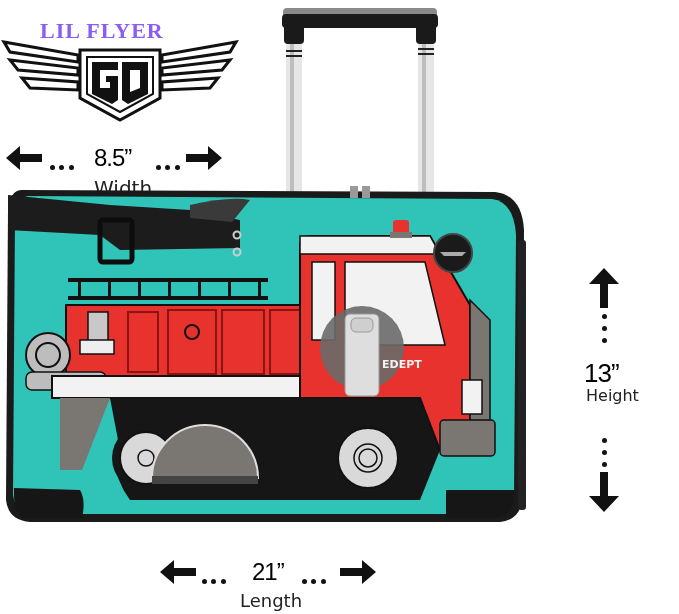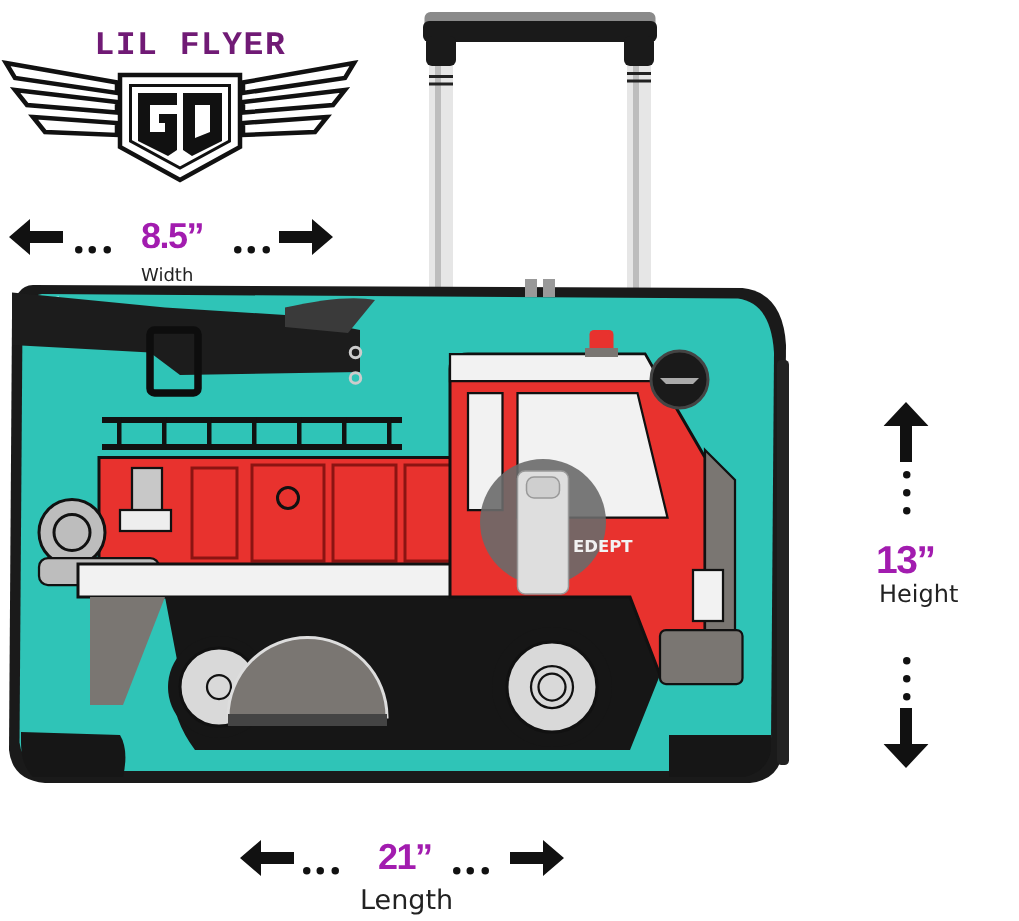--- a/index.html
+++ b/index.html
@@ -1,20 +1,20 @@
 <!DOCTYPE html>
 <html><head>
 <meta charset="utf-8">
 <style>
   html, body { margin:0; padding:0; }
   body { width:679px; height:614px; background:#ffffff; position:relative; overflow:hidden;
          font-family:"Liberation Sans", sans-serif; }
   .abs { position:absolute; }
-  .brand { left:40px; top:20px; font-weight:bold; font-size:22px; letter-spacing:1px; color:#701a75; font-family:Liberation Mono, monospace;margin-left:23px; }
-  .dim-value { font-family:"Liberation Sans", sans-serif; font-weight:bold; color:#a21caf; letter-spacing:-1px; }
+  .brand { left:40px; top:20px; font-weight:bold; font-size:22px; letter-spacing:1px; color:#8b5cf6; font-family:Liberation Serif, serif; }
+  .dim-value { font-family:"Liberation Sans", sans-serif; font-weight:normal; color:#000000; letter-spacing:-1px; }
   .dim-label { font-family:"DejaVu Sans", sans-serif; color:#222; }
   .dot { width:5px; height:5px; border-radius:50%; background:#111; display:inline-block; }
 </style>
 </head>
 <body>
 
 <div class="abs" style="left:0;top:0;width:240px;height:130px;">
   <svg width="240" height="130" viewBox="0 0 240 130" style="position:absolute;left:0;top:0;">
     <g fill="none" stroke="#111" stroke-width="3">
       <path d="M4 42 L78 55 L78 62 L10 52 Z"></path>
@@ -37,21 +37,21 @@
 <div class="abs" style="left:6px;top:140px;width:220px;height:56px;">
   <svg class="abs" style="left:0;top:4px;" width="36" height="28" viewBox="0 0 36 28">
       <path d="M0 14 L14 2 L14 10 L36 10 L36 18 L14 18 L14 26 Z" fill="#111"></path>
     </svg>
   <div class="abs" style="left:44px;top:16px;"><span class="dot"></span> <span class="dot"></span> <span class="dot"></span></div>
   <div class="abs dim-value" style="left:88px;top:4px;font-size:24px;">8.5”</div>
   <div class="abs" style="left:150px;top:16px;"><span class="dot"></span> <span class="dot"></span> <span class="dot"></span></div>
   <svg class="abs" style="left:180px;top:4px;" width="36" height="28" viewBox="0 0 36 28">
       <path d="M36 14 L22 2 L22 10 L0 10 L0 18 L22 18 L22 26 Z" fill="#111"></path>
     </svg>
-  <div class="abs dim-label" style="left:88px;top:36px;font-size:12px;">Width</div>
+  <div class="abs dim-label" style="left:88px;top:36px;font-size:20px;">Width</div>
 </div>
 
 <svg class="abs" style="left:0;top:0;" width="679" height="614" viewBox="0 0 679 614">
 
   <g>
     <rect x="283" y="8" width="154" height="14" rx="4" fill="#8a8a8a"></rect>
     <rect x="282" y="14" width="156" height="14" rx="4" fill="#1a1a1a"></rect>
     <rect x="284" y="24" width="20" height="20" rx="4" fill="#1a1a1a"></rect>
     <rect x="416" y="24" width="20" height="20" rx="4" fill="#1a1a1a"></rect>
     <rect x="286" y="44" width="16" height="148" fill="#e6e6e6"></rect>

